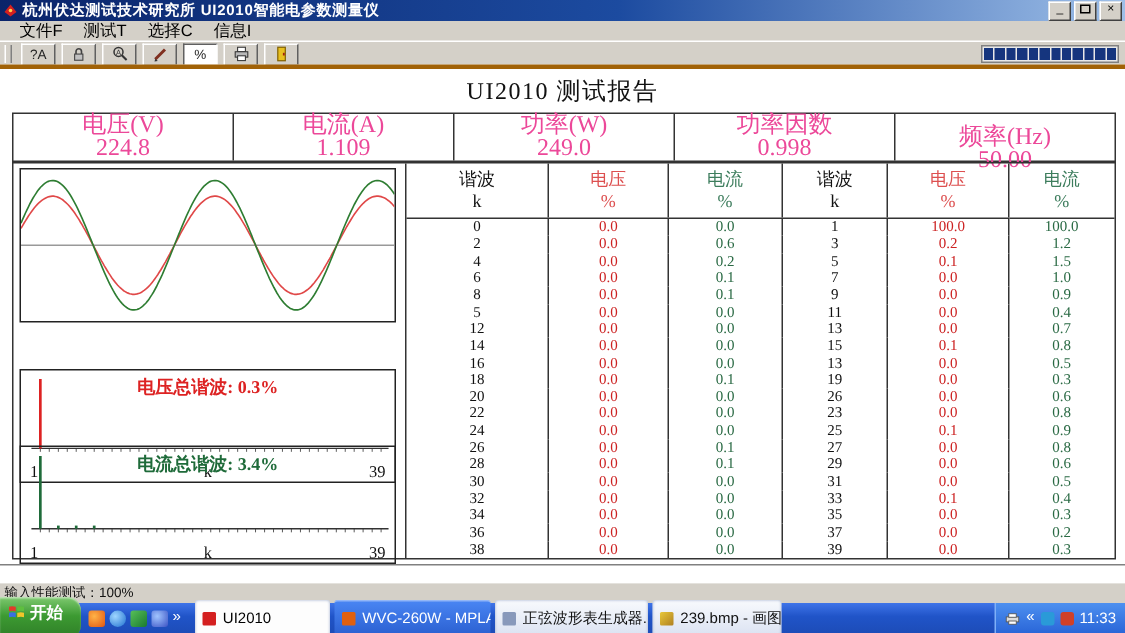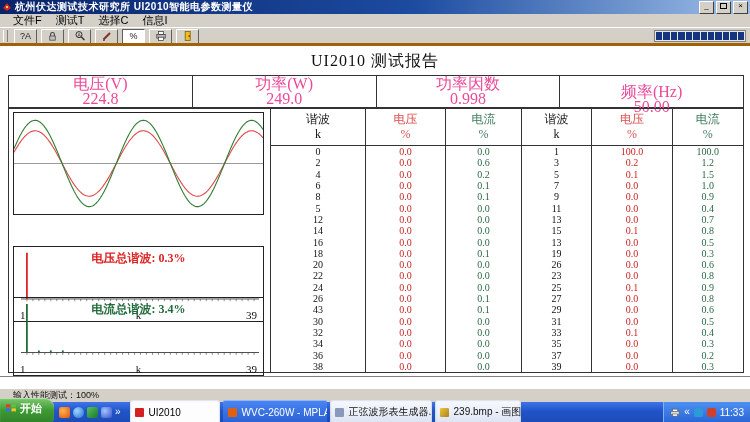--- a/index.html
+++ b/index.html
@@ -56,21 +56,21 @@
     font-weight:normal;padding:0;vertical-align:middle;}
   table.harm th:first-child,table.harm td:first-child{border-left:none;}
   table.harm td{border-left:1px solid #333;padding:0;text-align:center;font-size:10px;line-height:11px;}
   .hline{display:block;font-size:12px;line-height:15px;text-align:center;}
   .col-k{color:#111;} .col-v{color:#cc2222;} .col-i{color:#2a6a44;}
   th .col-v{color:#dd5050;} th .col-i{color:#3d7d5d;}
   
   .input-strip{position:absolute;top:376px;left:0;right:0;height:13px;background:#fff;
     border-top:1px solid #808080;border-bottom:1px solid #fff;box-sizing:border-box;}
   .statusbar{position:absolute;top:389px;left:0;right:0;height:13px;background:#d4d0c8;
-    font-size:9px;line-height:13px;padding-left:13px;color:#111;}
+    font-size:9px;line-height:13px;padding-left:3px;color:#111;}
   
   .taskbar{position:absolute;top:402px;left:0;right:0;height:20px;
     background:linear-gradient(#3f74e8,#2054c8 45%,#1d4cb8);display:flex;align-items:center;}
   .start-btn{height:20px;display:flex;align-items:center;gap:3px;padding:0 12px 8px 5px;
     background:linear-gradient(#7ec96f,#3c9a32 45%,#2f7d27);border-radius:0 9px 9px 0;
     color:#fff;font-weight:bold;font-size:11px;box-shadow:inset 0 1px 1px rgba(255,255,255,.5);}
   .quick{display:flex;align-items:center;gap:3px;padding:0 5px;}
   .ql-icon{width:11px;height:11px;border-radius:2px;}
   .ql-1{background:radial-gradient(circle at 35% 35%,#ffb347,#e05510);}
   .ql-2{background:radial-gradient(circle at 35% 35%,#9fd6ff,#1d6fd0);border-radius:50%;}
@@ -174,20 +174,24 @@
     </div>
 </div>
 
 <div class="page">
   <div class="report-title">UI2010 测试报告</div>
 
   <div class="meas-table">
     <div class="meas-cell">
       <div>电压(V)</div>
       <div>224.8</div>
+    </div>
+    <div class="meas-cell">
+      <div>电流(A)</div>
+      <div>1.109</div>
     </div>
     <div class="meas-cell">
       <div>功率(W)</div>
       <div>249.0</div>
     </div>
     <div class="meas-cell">
       <div>功率因数</div>
       <div>0.998</div>
     </div>
     <div class="meas-cell">
@@ -452,21 +456,21 @@
             </tr>
             <tr>
               <td class="col-k">26</td>
               <td class="col-v">0.0</td>
               <td class="col-i">0.1</td>
               <td class="col-k">27</td>
               <td class="col-v">0.0</td>
               <td class="col-i">0.8</td>
             </tr>
             <tr>
-              <td class="col-k">43</td>
+              <td class="col-k">28</td>
               <td class="col-v">0.0</td>
               <td class="col-i">0.1</td>
               <td class="col-k">29</td>
               <td class="col-v">0.0</td>
               <td class="col-i">0.6</td>
             </tr>
             <tr>
               <td class="col-k">30</td>
               <td class="col-v">0.0</td>
               <td class="col-i">0.0</td>

